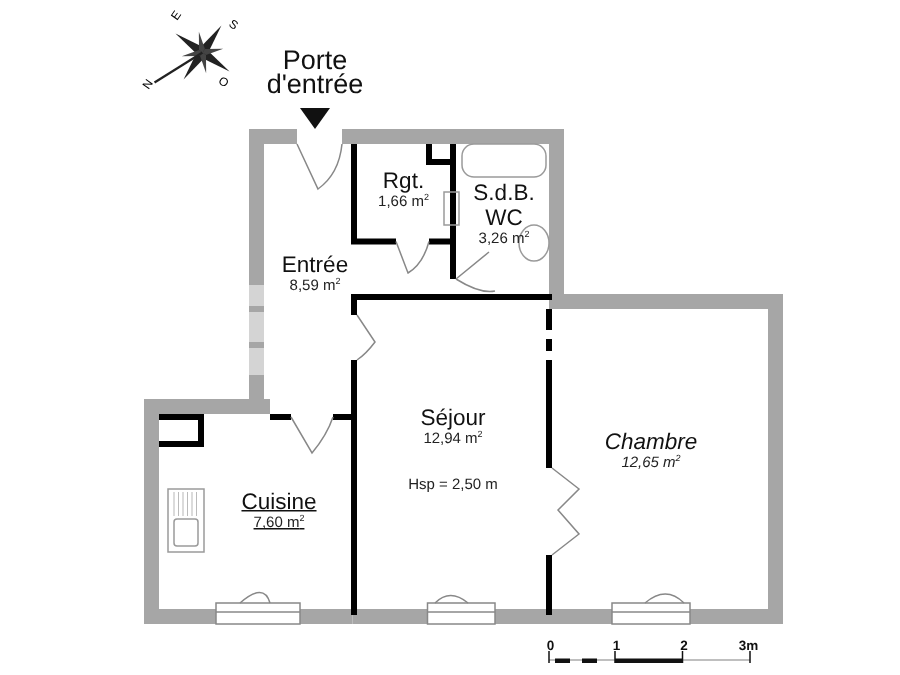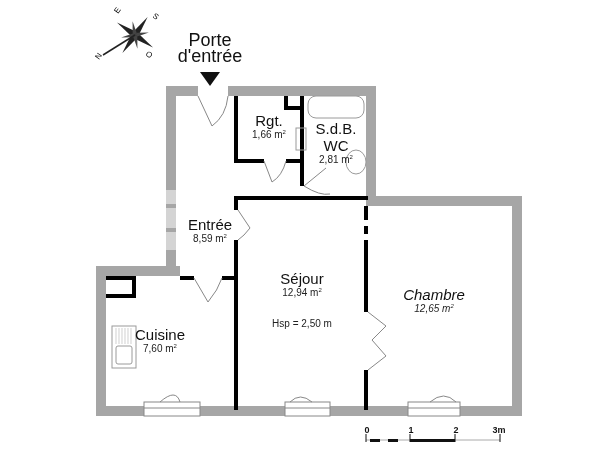--- a/index.html
+++ b/index.html
@@ -132,40 +132,40 @@
 </div>
 
 <div class="lbl" style="left:269px; top:112px;">
   <div class="room-name">Rgt.</div>
   <div class="room-area"><span>1,66 m</span><sup>2</sup></div>
 </div>
 
 <div class="lbl" style="left:336px; top:120px;">
   <div class="room-name">S.d.B.</div>
   <div class="room-name">WC</div>
-  <div class="room-area"><span>2,81 m</span><sup>2</sup></div>
+  <div class="room-area"><span>3,26 m</span><sup>2</sup></div>
 </div>
 
-<div class="lbl" style="left:210px; top:168px;margin-top:48px;">
+<div class="lbl" style="left:210px; top:168px;">
   <div class="room-name">Entrée</div>
   <div class="room-area"><span>8,59 m</span><sup>2</sup></div>
 </div>
 
 <div class="lbl" style="left:302px; top:270px;">
   <div class="room-name">Séjour</div>
   <div class="room-area"><span>12,94 m</span><sup>2</sup></div>
 </div>
 <div class="lbl room-area" style="left:302px; top:318px;">Hsp = 2,50 m</div>
 
 <div class="lbl" style="left:434px; top:286px;font-style:italic;">
   <div class="room-name">Chambre</div>
   <div class="room-area"><span>12,65 m</span><sup>2</sup></div>
 </div>
 
-<div class="lbl" style="left:160px; top:326px;">
+<div class="lbl" style="left:186px; top:326px;text-decoration:underline;">
   <div class="room-name">Cuisine</div>
   <div class="room-area"><span>7,60 m</span><sup>2</sup></div>
 </div>
 
 <div class="scale-txt" style="left:367px; top:425px;">0</div>
 <div class="scale-txt" style="left:411px; top:425px;">1</div>
 <div class="scale-txt" style="left:456px; top:425px;">2</div>
 <div class="scale-txt" style="left:499px; top:425px;">3m</div>
 
 </body></html>

